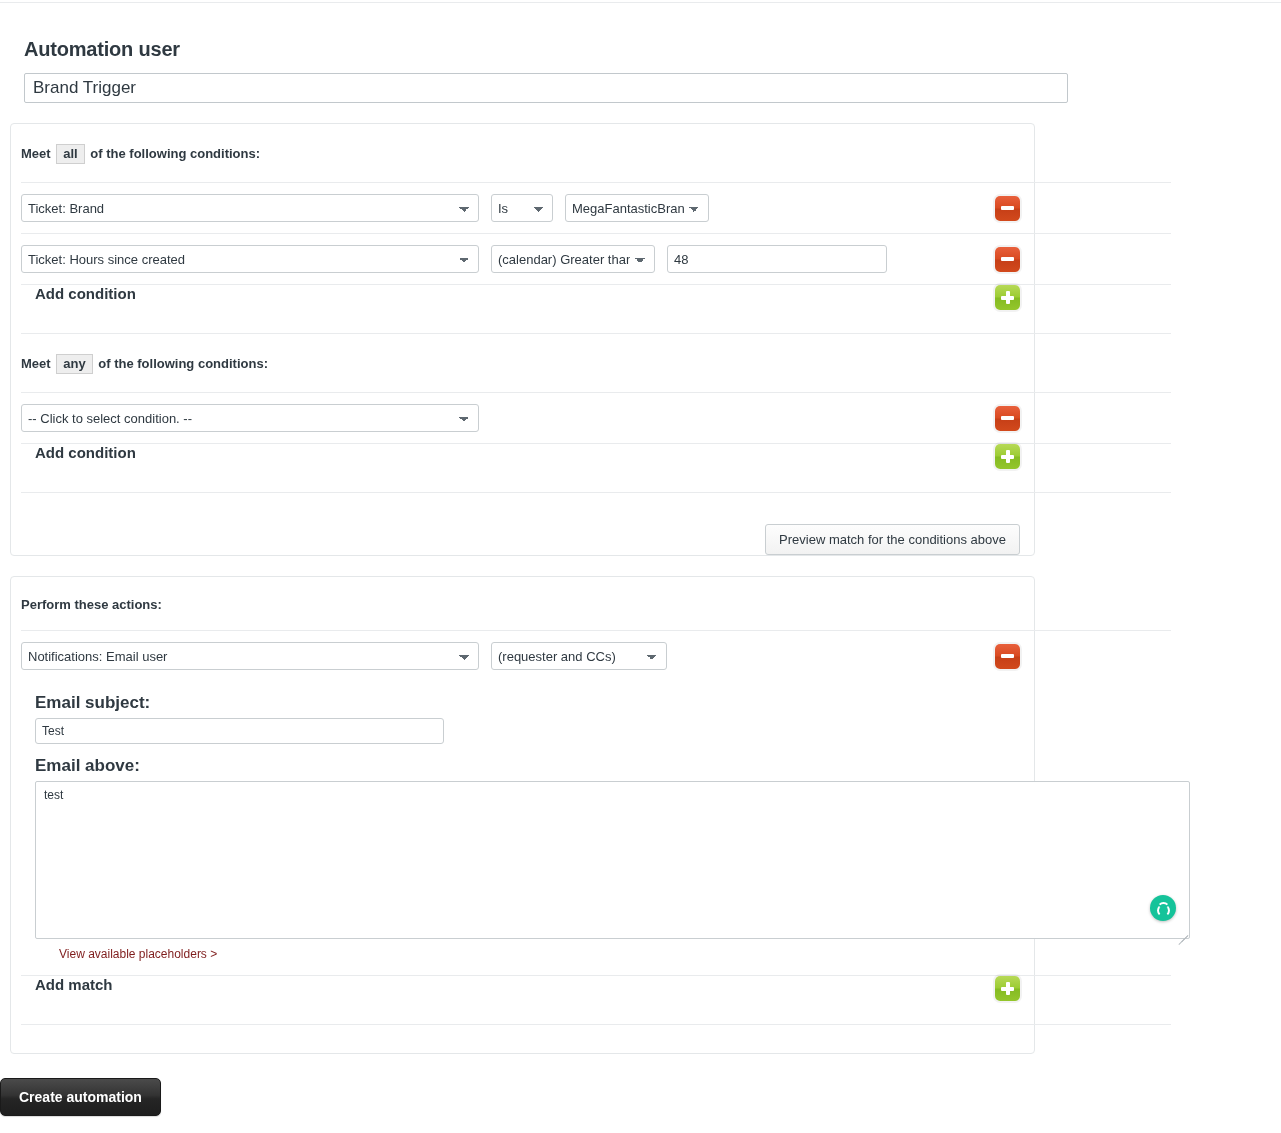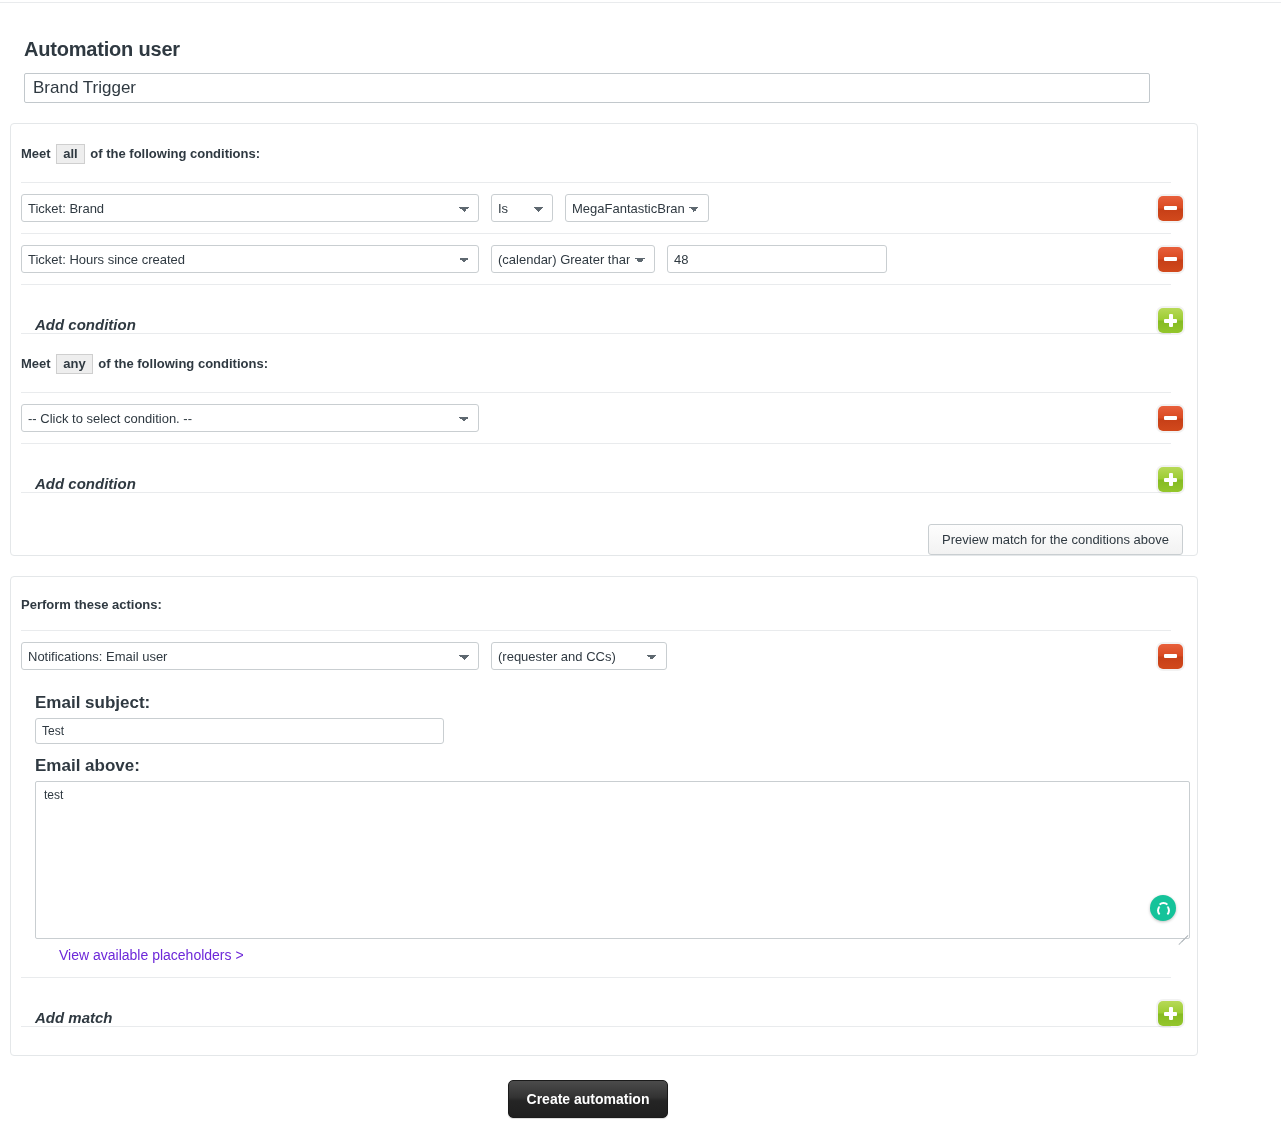--- a/index.html
+++ b/index.html
@@ -36,37 +36,37 @@
   h1.page-title {
     margin: 0 0 12px 0;
     font-size: 20px;
     font-weight: bold;
     letter-spacing: -0.2px;
     color: #2f3941;
   }
   input.title-input {
     display: block;
     box-sizing: border-box;
-    width: 1126px;
+    width: 1044px;
     height: 30px;
     padding: 4px 8px;
     font-family: "Liberation Sans", sans-serif;
     font-size: 17px;
     color: #2f3941;
     border: 1px solid #c2c8cc;
     border-radius: 2px;
     background: #fff;
     outline: none;
   }
 
   
   .panel {
     box-sizing: border-box;
     margin: 20px 0 0 10px;
-    width: 1188px;
+    width: 1025px;
     background: #ffffff;
     border: 1px solid #e4e7e9;
     border-radius: 4px;
   }
 
   .section-head {
     padding: 20px 0 18px 10px;
     font-size: 13px;
     font-weight: bold;
     color: #2f3941;
@@ -159,25 +159,24 @@
     width: 13px; height: 4px; background: #fff; border-radius: 1px;
   }
   .icon-btn .bar-v {
     width: 4px; height: 13px; background: #fff; border-radius: 1px;
     position: absolute;
   }
 
   
   .add-row {
     display: flex;
-    align-items: flex-end;
+    align-items: flex-start;
     height: 48px;
     padding-left: 24px;
     position: relative;
-    font-style: italic;
   }
   .add-label {
     font-size: 15px;
     font-weight: bold;
     color: #2f3941;
   }
 
   
   .preview-row {
     height: 62px;
@@ -275,32 +274,32 @@
     border-left-color: #ffffff;
     border-right-color: #ffffff;
     border-radius: 50%;
     box-sizing: border-box;
     margin-top: 4px;
   }
 
   .placeholder-link {
     display: inline-block;
     padding: 8px 0 0 24px;
-    font-size: 14px;
-    color: #6d28d9;
+    font-size: 12px;
+    color: #7f1d1d;
     text-decoration: none;
     cursor: pointer;
   }
 
   .pad-bottom { height: 14px; }
 
   
   .submit-row {
     display: flex;
-    justify-content: center;
+    justify-content: flex-start;
     width: 1176px;
     margin-top: 24px;
   }
   button.btn-dark {
     font-family: "Liberation Sans", sans-serif;
     font-size: 14px;
     font-weight: bold;
     color: #ffffff;
     background: linear-gradient(180deg, #4b4b4b 0%, #333333 45%, #252525 55%, #1e1e1e 100%);
     border: 1px solid #1a1a1a;

